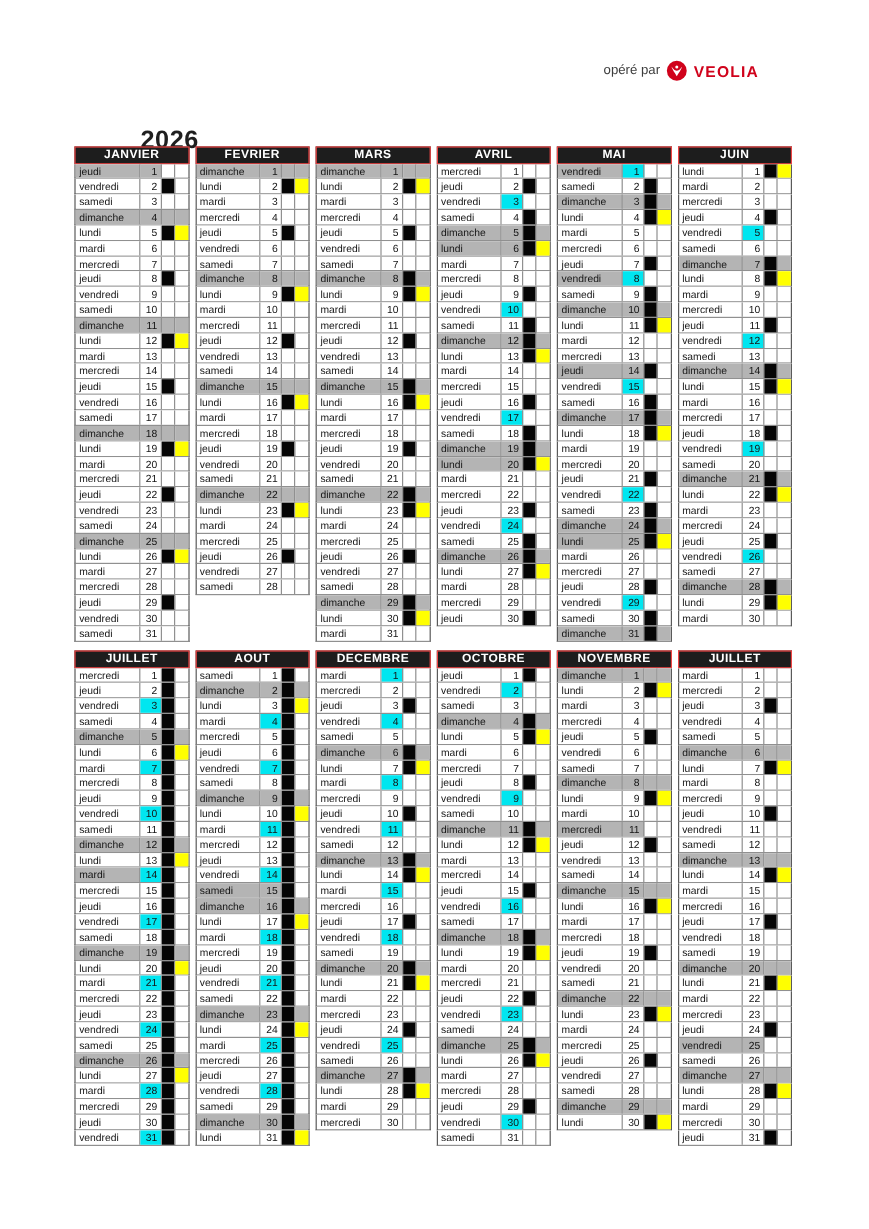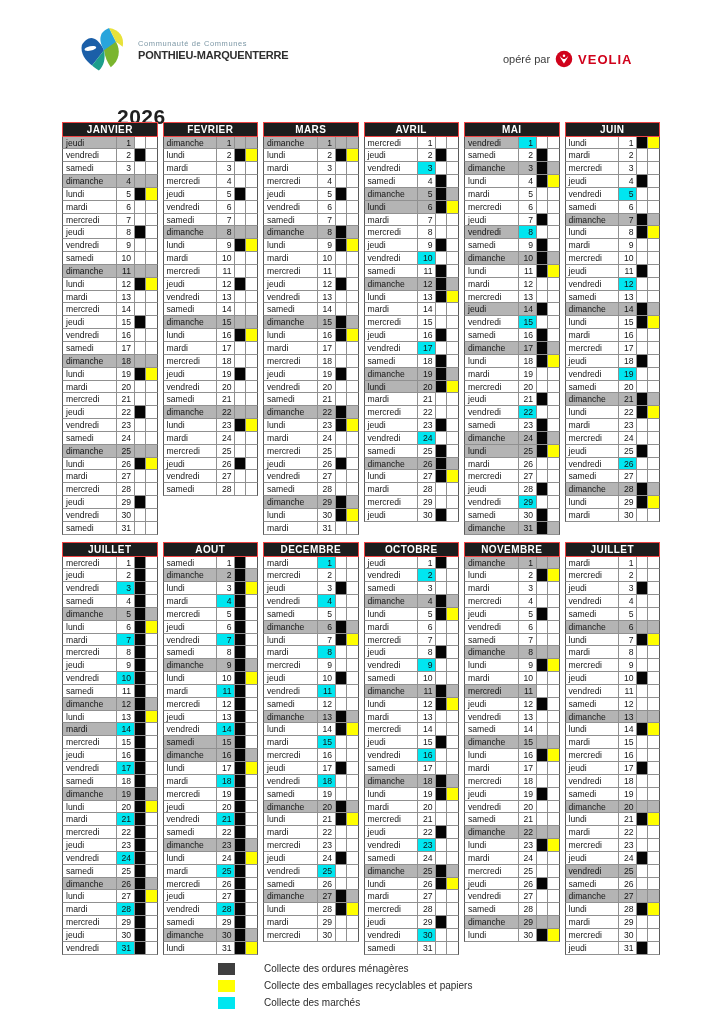--- a/index.html
+++ b/index.html
@@ -47,34 +47,20 @@
   .sw-0 { background:var(--legend-dark,#3f3f3f); }
   .sw-1 { background:var(--c-emballages,#ffff00); }
   .sw-2 { background:var(--c-marches,#00e6f0); }
   .legend-label { font-size:10px; color:#2b2b2b; }
 </style>
 </head>
 <body>
 
 <div class="page">
 
-  <div class="brand">
-    <svg width="52" height="46" viewBox="0 0 60 54">
-      <path d="M4 20 C10 10 20 6 30 26 L16 44 C8 38 2 30 4 20 Z" fill="#1b5fa8"></path>
-      <path d="M30 26 C22 12 26 4 36 0 L44 16 C40 22 36 25 30 26 Z" fill="#28a5dc"></path>
-      <path d="M36 0 C48 2 54 10 52 22 L44 16 Z" fill="#e8e23a"></path>
-      <path d="M30 26 L44 16 C50 26 48 38 38 46 C34 40 31 34 30 26 Z" fill="#7ab52e"></path>
-      <path d="M16 44 L30 26 C32 36 30 44 24 50 C21 48 18 46 16 44 Z" fill="#1d9e8c"></path>
-      <ellipse cx="14" cy="24" rx="7" ry="2.6" fill="#ffffff" transform="rotate(-12 14 24)"></ellipse>
-    </svg>
-    <div class="brand-text">
-      <div class="brand-line1">Communauté de Communes</div>
-      <div class="brand-line2">PONTHIEU-MARQUENTERRE</div>
-    </div>
-  </div>
 
   <div class="operator">
     <span class="op-prefix">opéré par</span>
     <svg width="18" height="18" viewBox="0 0 20 20">
       <circle cx="10" cy="10" r="9.2" fill="#d0021b"></circle>
       <path d="M5 6 C7 11 9 13 10 15 C11 13 13 11 15 6 C13 9 11 10 10 10 C9 10 7 9 5 6 Z" fill="#ffffff"></path>
       <circle cx="10" cy="6.5" r="1.4" fill="#ffffff"></circle>
     </svg>
     <span class="op-brand">VEOLIA</span>
   </div>
@@ -2305,28 +2291,14 @@
         </div>
         <div class="row">
           <div class="c name">jeudi</div>
           <div class="c num">31</div>
           <div class="c m1 black"></div>
           <div class="c m2"></div>
         </div>
       </div>
     </div>
 
-  <div class="legend">
-    <div class="legend-row">
-      <span class="sw sw-0"></span>
-      <span class="legend-label">Collecte des ordures ménagères</span>
-    </div>
-    <div class="legend-row">
-      <span class="sw sw-1"></span>
-      <span class="legend-label">Collecte des emballages recyclables et papiers</span>
-    </div>
-    <div class="legend-row">
-      <span class="sw sw-2"></span>
-      <span class="legend-label">Collecte des marchés</span>
-    </div>
-  </div>
 
 </div>
 
 </body></html>

